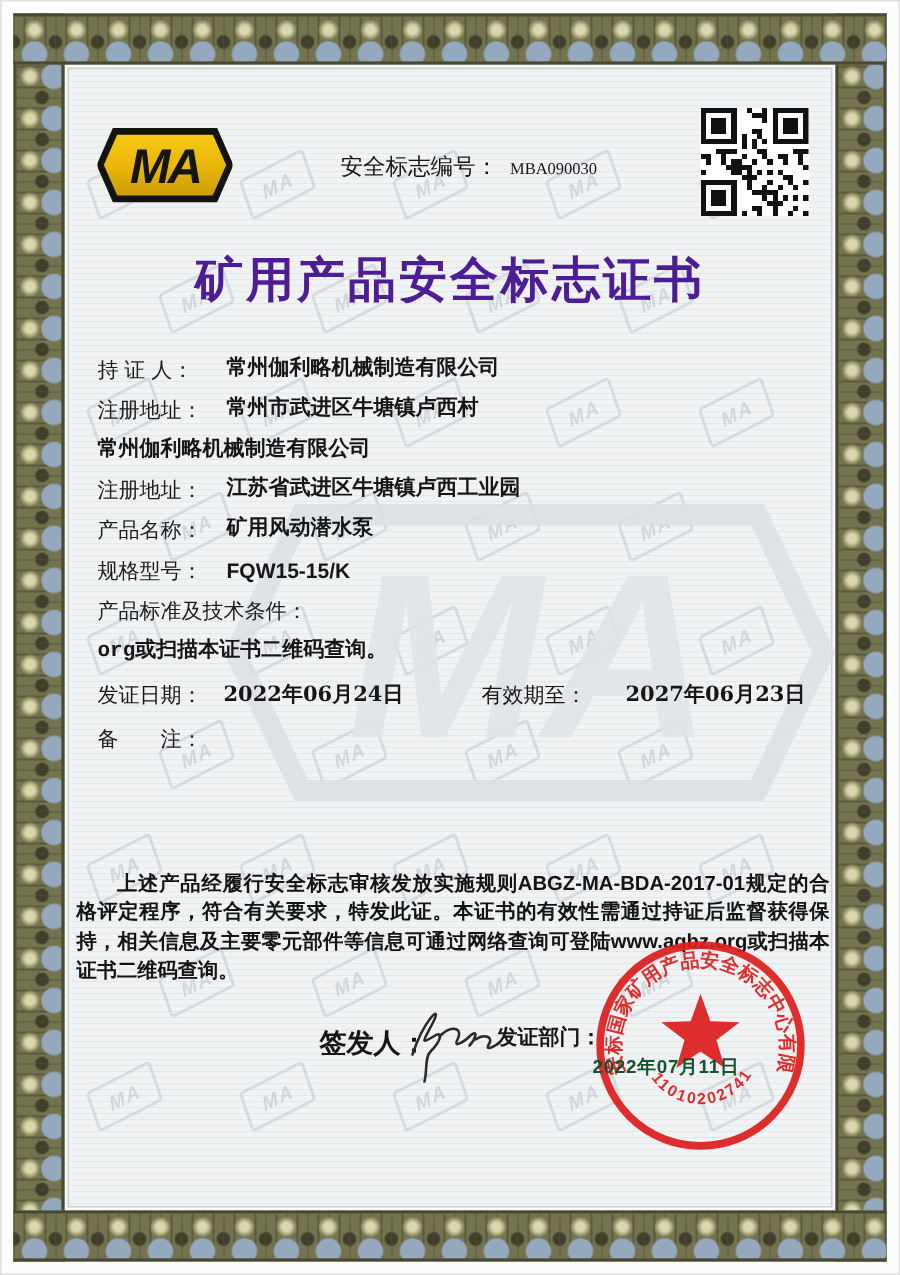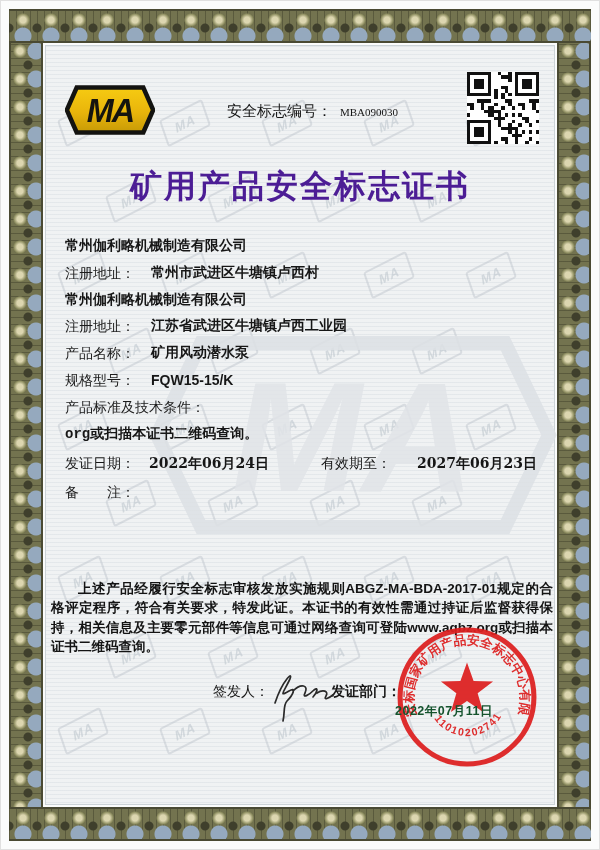--- a/index.html
+++ b/index.html
@@ -73,21 +73,21 @@
   .dates-row .valid-value{margin-left:26px;}
   .remark-row{position:absolute;left:64px;top:478px;z-index:5;font-size:14px;line-height:27px;display:flex;}
   
   .statement{
     position:absolute;left:50px;top:564px;width:502px;z-index:5;
     font-size:13.5px;font-weight:bold;line-height:19.5px;
     text-indent:2em;text-align:justify;color:#141414;
   }
   
   .cmac{position:absolute;left:90px;top:656px;width:58px;height:66px;z-index:5;}
-  .signer-label{position:absolute;left:212px;top:682px;z-index:5;font-size:14px;font-weight:normal;}
+  .signer-label{position:absolute;left:212px;top:682px;z-index:5;font-size:18px;font-weight:bold;}
   .signature{position:absolute;left:258px;top:662px;width:80px;height:62px;z-index:6;}
   .issuer-label{position:absolute;left:330px;top:682px;z-index:5;font-size:14px;font-weight:bold;}
   .seal{position:absolute;left:394px;top:624px;width:144px;height:144px;z-index:7;opacity:.93;}
   .seal-date{
     position:absolute;left:394px;top:702px;width:110px;z-index:8;
     font-size:12.5px;font-weight:bold;color:#14532d;letter-spacing:0.5px;
   }
 </style>
 </head>
 <body>
@@ -271,20 +271,21 @@
           <rect x="1" y="15" width="5" height="5" fill="#fff"></rect>
           <rect x="2" y="16" width="3" height="3" fill="#111"></rect>
         </g>
     </svg>
   </div>
 
   <div class="title">矿用产品安全标志证书</div>
 
   <div class="fields">
     <div class="frow">
+      <span class="flabel">持 证 人：</span>
       <span class="fvalue">常州伽利略机械制造有限公司</span>
     </div>
     <div class="frow">
       <span class="flabel">注册地址：</span>
       <span class="fvalue">常州市武进区牛塘镇卢西村</span>
     </div>
     <div class="frow">
       <span class="fvalue">常州伽利略机械制造有限公司</span>
     </div>
     <div class="frow">

